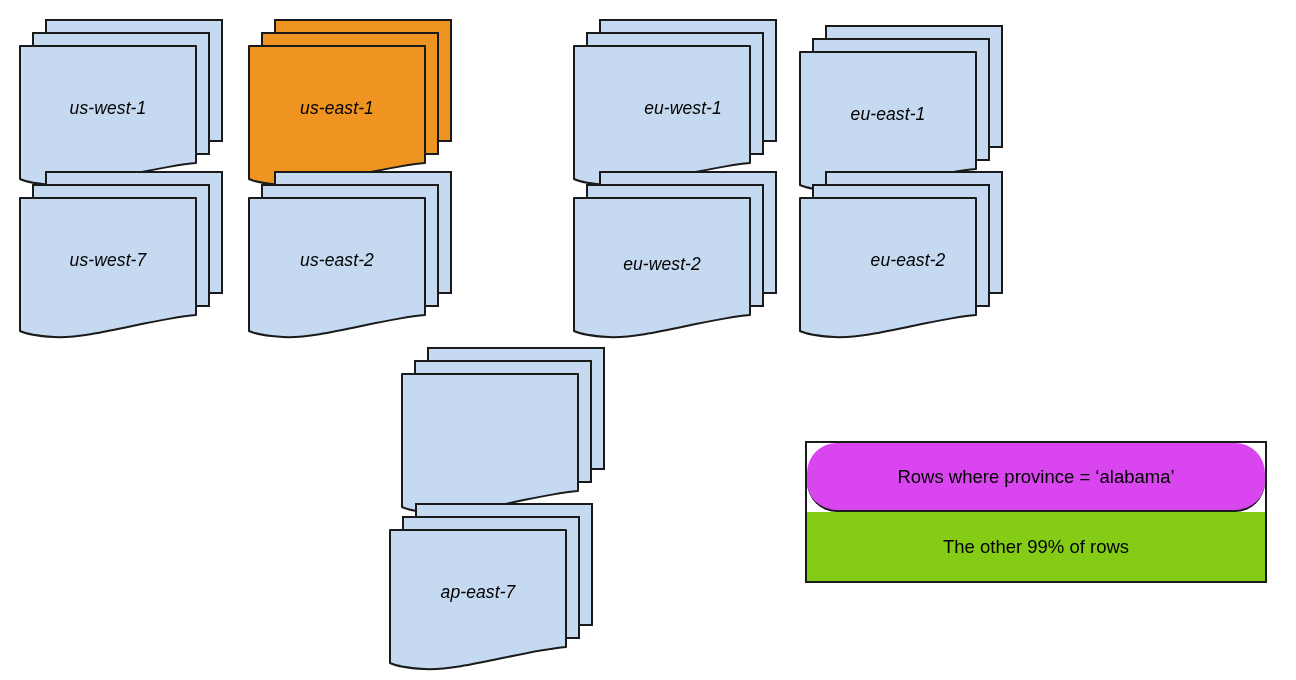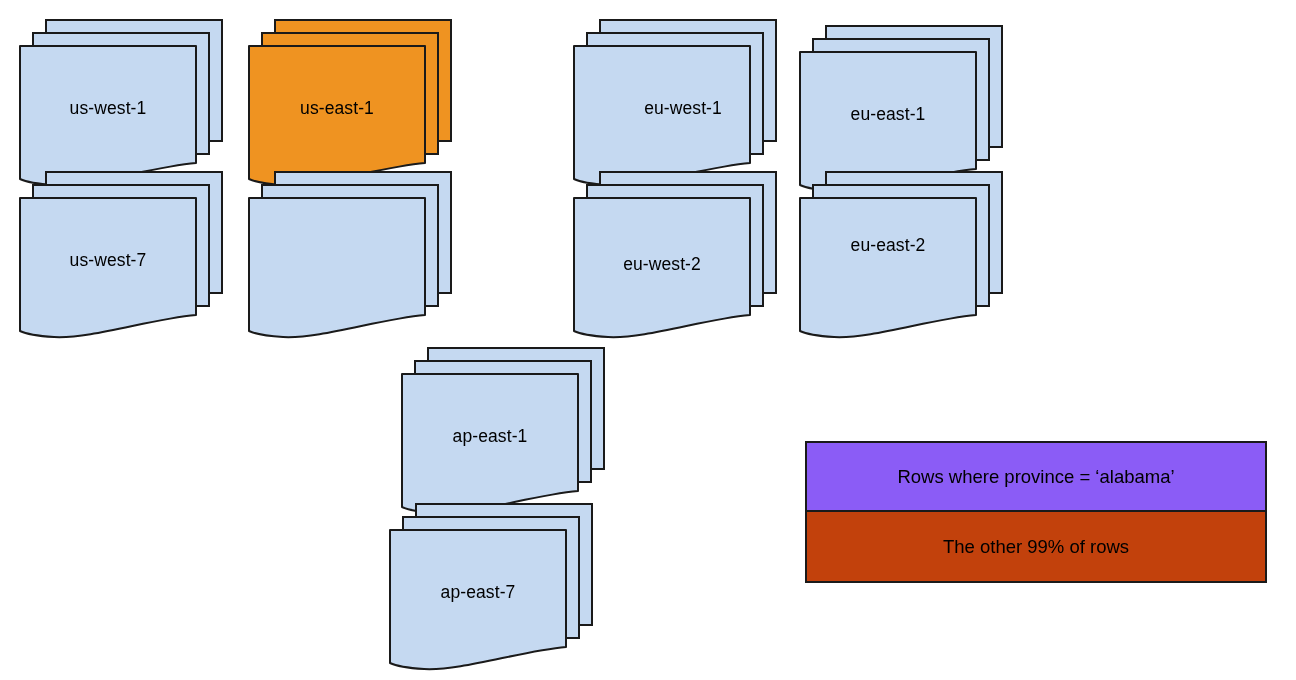--- a/index.html
+++ b/index.html
@@ -14,20 +14,21 @@
     position: relative;
     width: 1296px;
     height: 680px;
     background: #ffffff;
     overflow: hidden;
   }
   .stack {
     position: absolute;
     width: 240px;
     height: 170px;
+    font-style: italic;
   }
   .stack svg {
     display: block;
     overflow: visible;
   }
   .stack-label {
     position: absolute;
     left: 0;
     top: 0;
     width: 176px;
@@ -45,25 +46,26 @@
   }
   .legend-row {
     display: flex;
     align-items: center;
     justify-content: center;
     box-sizing: border-box;
     font-size: 18.5px;
     color: #000000;
   }
   .legend-row.blue {
-    background: #8b5cf6;
+    background: #d946ef;
     border-bottom: 2px solid #1a1a1a;
+    border-radius: 30px;
   }
   .legend-row.orange {
-    background: #c2410c;
+    background: #84cc16;
   }
 </style>
 </head>
 <body>
 
 <div id="canvas">
     <div class="stack" style="left: 20px; top: 20px;">
       <svg width="240" height="170" viewBox="0 0 240 170">
         <path d="M 26 0 L 202 0 L 202 121 L 26 121 Z" fill="#c5d9f1" stroke="#1a1a1a" stroke-width="2"></path>
         <path d="M 13 13 L 189 13 L 189 134 L 13 134 Z" fill="#c5d9f1" stroke="#1a1a1a" stroke-width="2"></path>
@@ -102,44 +104,44 @@
         <path d="M 0 26 L 176 26 L 176 143 C 130 147 72 167 34 165 C 18 164 6 162 0 159 Z" fill="#c5d9f1" stroke="#1a1a1a" stroke-width="2" stroke-linejoin="round"></path>
       </svg>
       <div class="stack-label" style="top: 78px;">us-west-7</div>
     </div>
     <div class="stack" style="left: 249px; top: 172px;">
       <svg width="240" height="170" viewBox="0 0 240 170">
         <path d="M 26 0 L 202 0 L 202 121 L 26 121 Z" fill="#c5d9f1" stroke="#1a1a1a" stroke-width="2"></path>
         <path d="M 13 13 L 189 13 L 189 134 L 13 134 Z" fill="#c5d9f1" stroke="#1a1a1a" stroke-width="2"></path>
         <path d="M 0 26 L 176 26 L 176 143 C 130 147 72 167 34 165 C 18 164 6 162 0 159 Z" fill="#c5d9f1" stroke="#1a1a1a" stroke-width="2" stroke-linejoin="round"></path>
       </svg>
+      <div class="stack-label" style="top: 78px;">us-east-2</div>
     </div>
     <div class="stack" style="left: 574px; top: 172px;">
       <svg width="240" height="170" viewBox="0 0 240 170">
         <path d="M 26 0 L 202 0 L 202 121 L 26 121 Z" fill="#c5d9f1" stroke="#1a1a1a" stroke-width="2"></path>
         <path d="M 13 13 L 189 13 L 189 134 L 13 134 Z" fill="#c5d9f1" stroke="#1a1a1a" stroke-width="2"></path>
         <path d="M 0 26 L 176 26 L 176 143 C 130 147 72 167 34 165 C 18 164 6 162 0 159 Z" fill="#c5d9f1" stroke="#1a1a1a" stroke-width="2" stroke-linejoin="round"></path>
       </svg>
       <div class="stack-label" style="top: 82px;">eu-west-2</div>
     </div>
     <div class="stack" style="left: 800px; top: 172px;">
       <svg width="240" height="170" viewBox="0 0 240 170">
         <path d="M 26 0 L 202 0 L 202 121 L 26 121 Z" fill="#c5d9f1" stroke="#1a1a1a" stroke-width="2"></path>
         <path d="M 13 13 L 189 13 L 189 134 L 13 134 Z" fill="#c5d9f1" stroke="#1a1a1a" stroke-width="2"></path>
         <path d="M 0 26 L 176 26 L 176 143 C 130 147 72 167 34 165 C 18 164 6 162 0 159 Z" fill="#c5d9f1" stroke="#1a1a1a" stroke-width="2" stroke-linejoin="round"></path>
       </svg>
-      <div class="stack-label" style="top: 63px;">eu-east-2</div>
+      <div class="stack-label" style="top: 78px; padding-left: 20px;">eu-east-2</div>
     </div>
     <div class="stack" style="left: 402px; top: 348px;">
       <svg width="240" height="170" viewBox="0 0 240 170">
         <path d="M 26 0 L 202 0 L 202 121 L 26 121 Z" fill="#c5d9f1" stroke="#1a1a1a" stroke-width="2"></path>
         <path d="M 13 13 L 189 13 L 189 134 L 13 134 Z" fill="#c5d9f1" stroke="#1a1a1a" stroke-width="2"></path>
         <path d="M 0 26 L 176 26 L 176 143 C 130 147 72 167 34 165 C 18 164 6 162 0 159 Z" fill="#c5d9f1" stroke="#1a1a1a" stroke-width="2" stroke-linejoin="round"></path>
       </svg>
-      <div class="stack-label" style="top: 78px;">ap-east-1</div>
     </div>
     <div class="stack" style="left: 390px; top: 504px;">
       <svg width="240" height="170" viewBox="0 0 240 170">
         <path d="M 26 0 L 202 0 L 202 121 L 26 121 Z" fill="#c5d9f1" stroke="#1a1a1a" stroke-width="2"></path>
         <path d="M 13 13 L 189 13 L 189 134 L 13 134 Z" fill="#c5d9f1" stroke="#1a1a1a" stroke-width="2"></path>
         <path d="M 0 26 L 176 26 L 176 143 C 130 147 72 167 34 165 C 18 164 6 162 0 159 Z" fill="#c5d9f1" stroke="#1a1a1a" stroke-width="2" stroke-linejoin="round"></path>
       </svg>
       <div class="stack-label" style="top: 78px;">ap-east-7</div>
     </div>
     <div class="legend" style="left: 805px; top: 441px; width: 462px; height: 142px;">

